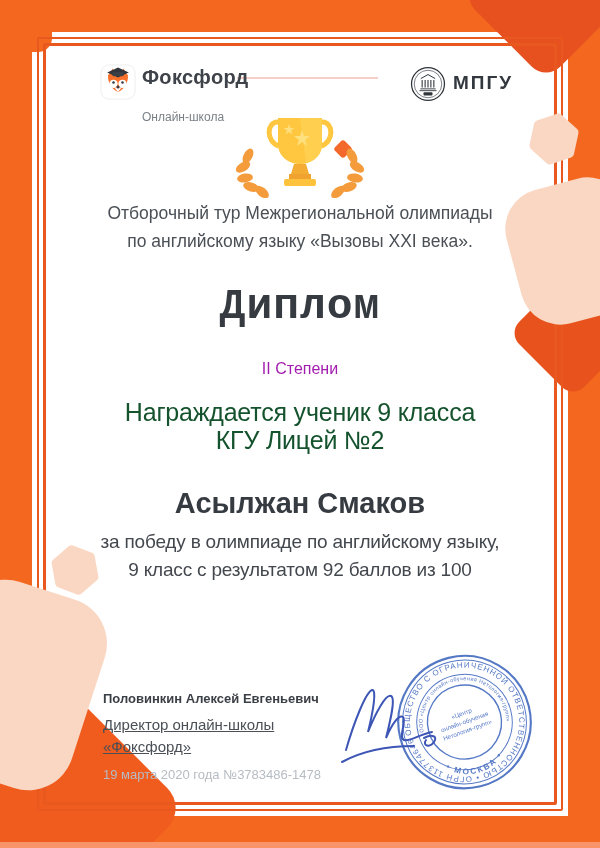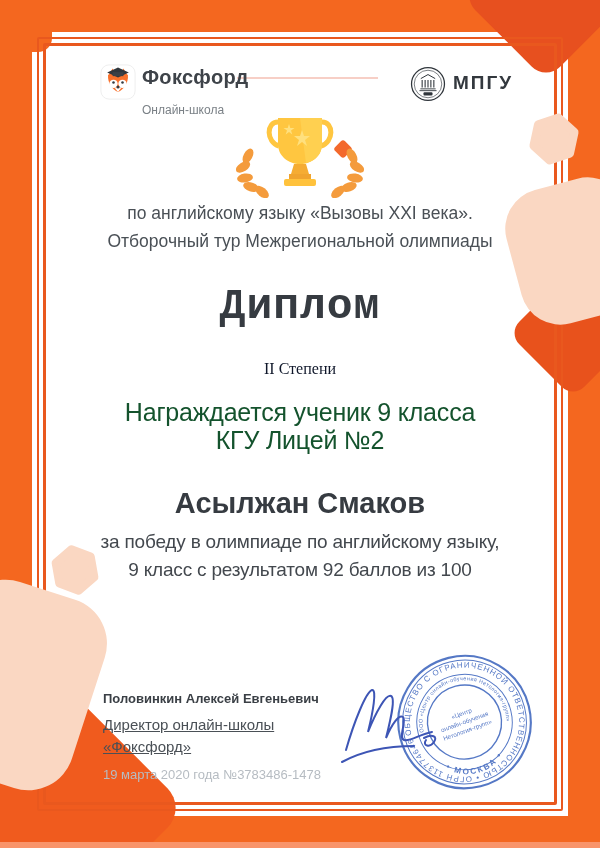--- a/index.html
+++ b/index.html
@@ -43,32 +43,32 @@
   .diamond-small { position:absolute; left:336px; top:142px; width:14px; height:14px;
                    background:#F3692C; transform:rotate(45deg); border-radius:3px; z-index:5; }
 
   
   .content { position:absolute; z-index:5; }
   .logo-divider { left:237px; top:77px; width:141px; height:2px; background:#F7CFC6; }
 
   .foxford-logo { left:100px; top:64px; }
   .foxford-text { left:142px; top:66px; }
   .foxford-name { font-size:20px; font-weight:700; color:#3E4349; letter-spacing:0.3px; }
-  .foxford-sub  { font-size:12px; color:#7A8086; margin-top:14px; }
+  .foxford-sub  { font-size:12px; color:#7A8086; margin-top:21px; }
 
   .mpgu-logo { left:410px; top:66px; }
   .mpgu-name { left:453px; top:72px; font-size:19px; font-weight:700;
                letter-spacing:2px; color:#33383E; }
 
   .trophy { left:232px; top:110px; }
 
   .center-text { left:0; width:600px; text-align:center; }
   .intro   { top:199px; font-size:17.5px; color:#4A5056; line-height:28px; }
   .title   { top:282px; font-size:43px; font-weight:700; color:#363B41; letter-spacing:1px;font-family:Liberation Mono, monospace; }
-  .degree  { top:360px; font-size:16px; color:#0f172a;font-family:Liberation Serif, serif; }
+  .degree  { top:360px; font-size:16px; color:#a21caf; }
   .awarded { top:398px; font-size:25px; color:#14532d; line-height:28px; letter-spacing:-0.2px; }
   .name    { top:487px; font-size:29px; font-weight:700; color:#363B41; }
   .achievement { top:528px; font-size:19px; color:#43484E; line-height:28px; letter-spacing:-0.2px; }
 
   .signer { left:103px; top:691px; }
   .signer-name { font-size:13px; font-weight:700; color:#3A3F45; }
   .signer-role { font-size:15px; color:#4A5056; line-height:22px; margin-top:8px;text-decoration:underline; }
   .signer-date { font-size:13px; color:#B6BCC2; margin-top:9px; }
 
   .signature { left:336px; top:678px; z-index:6; }
@@ -166,22 +166,22 @@
     <path d="M68,8 L90,8 L90,34 C90,44 83,51 74,53 Z" fill="#FFD050"></path>
     <polygon points="70,20 72,26 78,26 73,30 75,36 70,32 65,36 67,30 62,26 68,26" fill="#FFE07E"></polygon>
     <polygon points="57,14 58.3,18 62.5,18 59,20.5 60.3,24.5 57,22 53.7,24.5 55,20.5 51.5,18 55.7,18" fill="#FFE07E"></polygon>
     <path d="M62,54 h12 l3,10 h-18 z" fill="#F5AC33"></path>
     <rect x="57" y="64" width="22" height="5" fill="#F0A42F"></rect>
     <rect x="52" y="69" width="32" height="7" rx="2" fill="#FFC23C"></rect>
   </svg>
 </div>
 
 <div class="content center-text intro abs">
+  <div>Отборочный тур Межрегиональной олимпиады</div>
   <div>по английскому языку «Вызовы XXI века».</div>
-  <div>Отборочный тур Межрегиональной олимпиады</div>
 </div>
 
 <div class="content center-text title abs">Диплом</div>
 
 <div class="content center-text degree abs">II Степени</div>
 
 <div class="content center-text awarded abs">
   <div>Награждается ученик 9 класса</div>
   <div>КГУ Лицей №2</div>
 </div>

